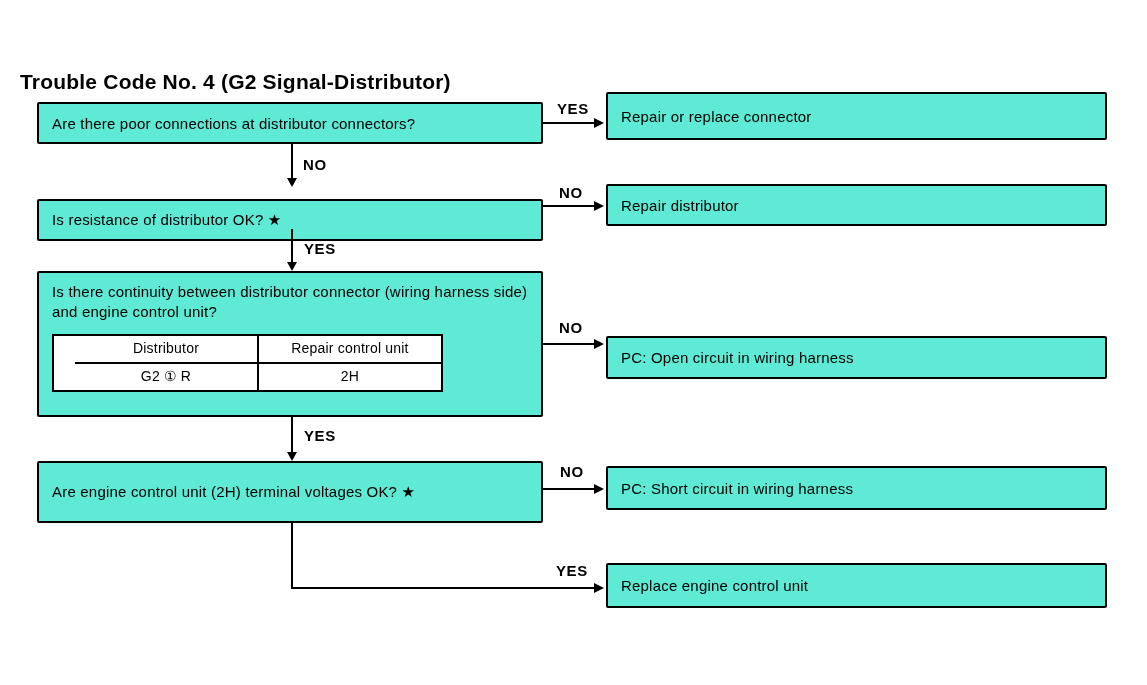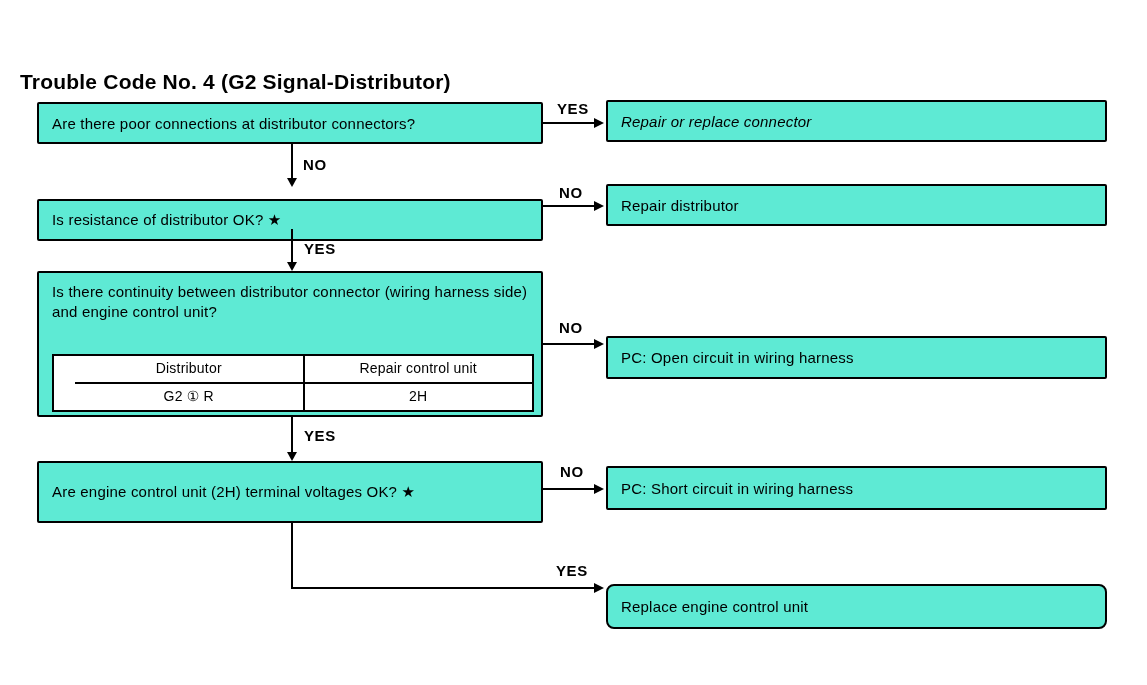--- a/index.html
+++ b/index.html
@@ -18,27 +18,27 @@
     position:absolute;border:2px solid #000;border-radius:2px;background:#5eead4;
     box-sizing:border-box;font-size:15px;letter-spacing:0.2px;
   }
   .qbox{left:37px;width:506px;}
   .abox{left:606px;width:501px;display:flex;align-items:center;padding:0 13px;}
   .vcenter{display:flex;align-items:center;padding:0 13px;}
   #q1{top:102px;height:42px;}
   #q2{top:187px;height:42px;margin-top:12px;}
   #q3{top:271px;height:146px;padding:9px 13px;line-height:20px;}
   #q4{top:461px;height:62px;}
-  #a1{top:100px;height:42px;font-style:italic;}
+  #a1{top:92px;height:48px;}
   #a2{top:184px;height:42px;}
   #a3{top:336px;height:43px;}
   #a4{top:466px;height:44px;}
-  #a5{top:584px;height:45px;border-radius:8px;}
+  #a5{top:563px;height:45px;}
   .ctable{
-    position:absolute;left:13px;top:81px;width:482px;
+    position:absolute;left:13px;top:61px;width:391px;
     border:2px solid #000;box-sizing:border-box;background:#fff;padding-left:21px;
   }
   .crow{display:flex;height:26px;line-height:25px;}
   .crow + .crow{border-top:2px solid #000;}
   .ccell{flex:1;text-align:center;font-size:14px;}
   .ccell.first{border-right:2px solid #000;}
   .vline{position:absolute;width:2px;background:#000;}
   .hline{position:absolute;height:2px;background:#000;}
   .arr-r{position:absolute;width:0;height:0;
     border-top:5px solid transparent;border-bottom:5px solid transparent;

